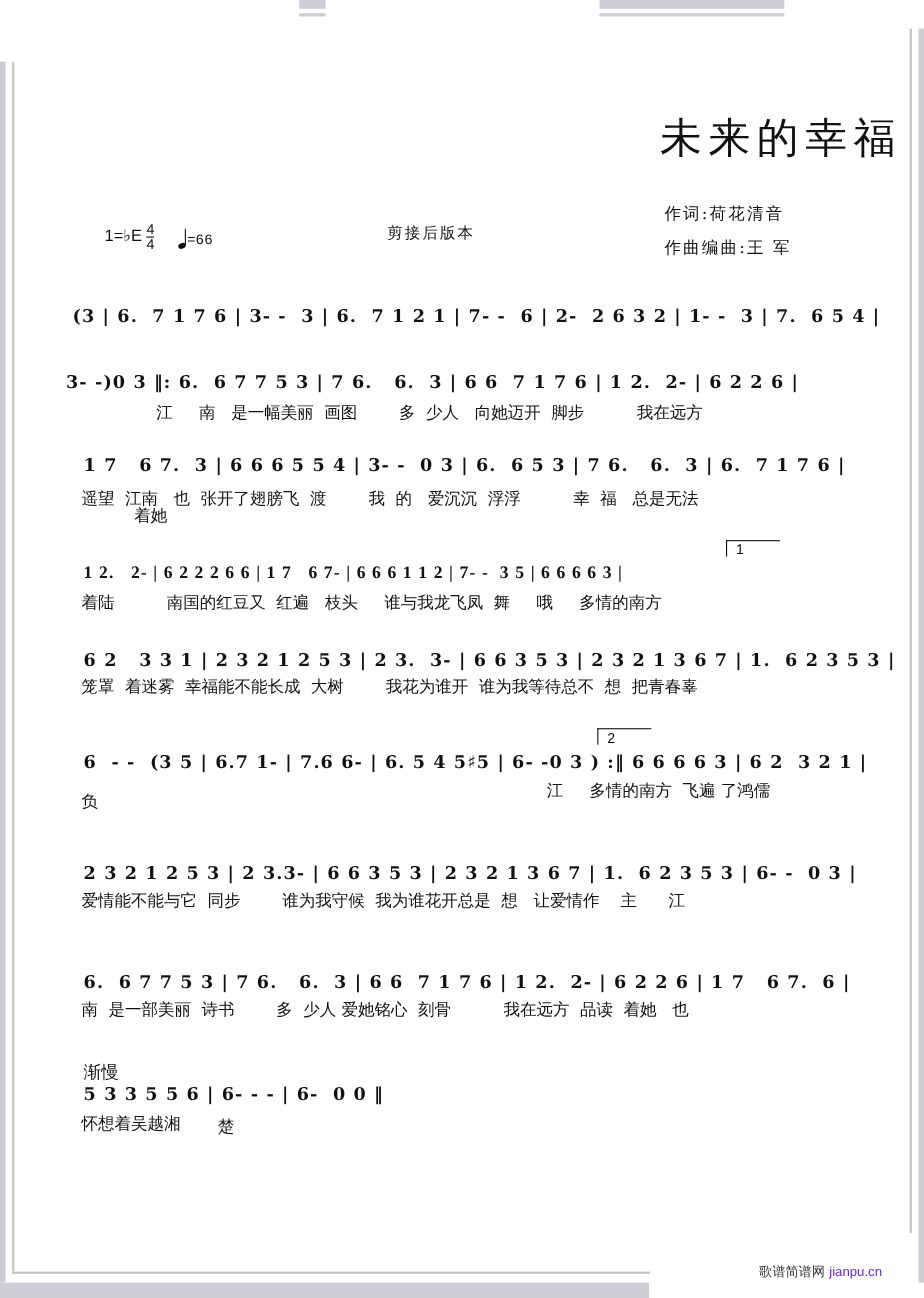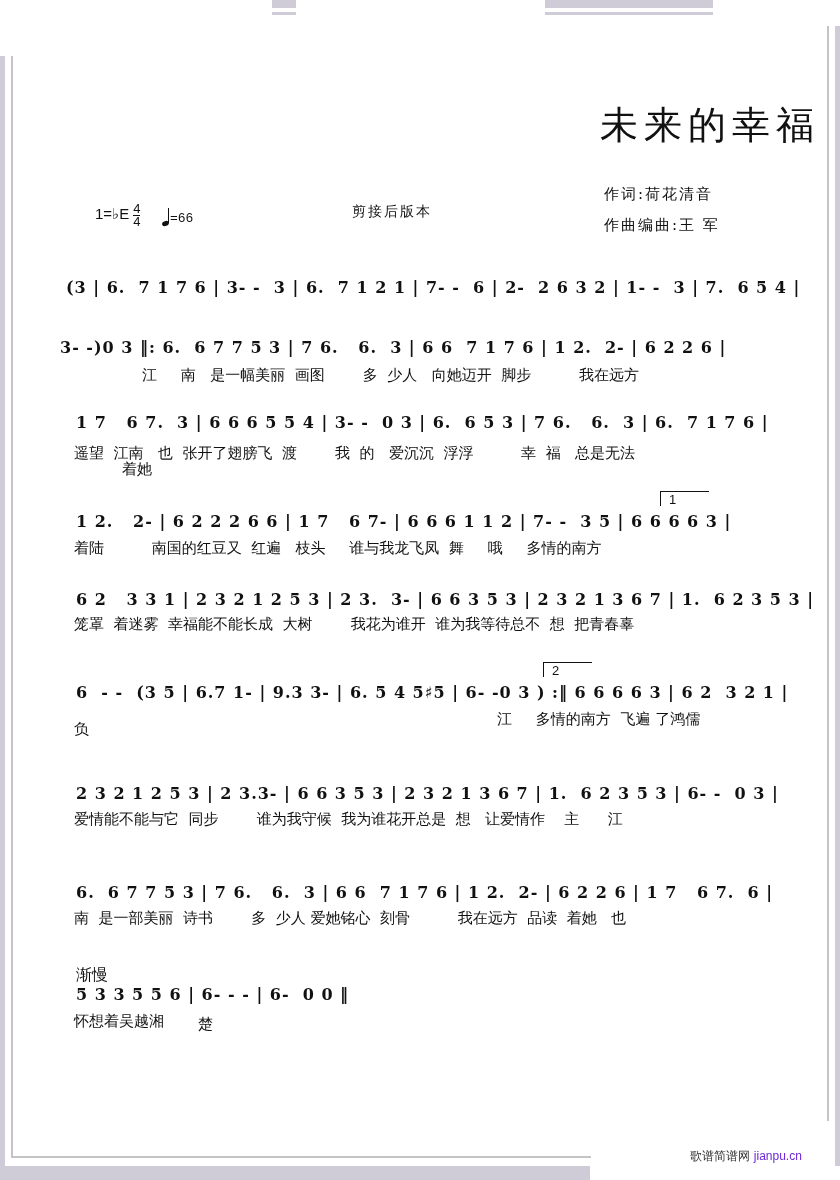--- a/index.html
+++ b/index.html
@@ -73,32 +73,32 @@
 </div>
 
 <div class="line">
   <div class="nt" style="left:76px; top:413px;">1 7   6 7.  3 | 6 6 6 5 5 4 | 3- -  0 3 | 6.  6 5 3 | 7 6.   6.  3 | 6.  7 1 7 6 |</div>
   <div class="ly" style="left:74px; top:444px;">遥望  江南   也  张开了翅膀飞  渡        我  的   爱沉沉  浮浮          幸  福   总是无法</div>
   <div class="ly" style="left:122px; top:460px;">着她</div>
 </div>
 
 <div class="line">
   <div class="volta" style="left:660px; top:491px; width:40px;">1</div>
-  <div class="nt" style="left:76px; top:512px;">1 2.   2- | 6 2 2 2 6 6 | 1 7   6 7- | 6 6 6 1 1 2 | 7- -  3 5 | 6 6 6 6 3 |</div>
+  <div class="nt" style="left:76px; top:512px;font-family:Liberation Serif, serif;">1 2.   2- | 6 2 2 2 6 6 | 1 7   6 7- | 6 6 6 1 1 2 | 7- -  3 5 | 6 6 6 6 3 |</div>
   <div class="ly" style="left:74px; top:539px;">着陆          南国的红豆又  红遍   枝头     谁与我龙飞凤  舞     哦     多情的南方</div>
 </div>
 
 <div class="line">
   <div class="nt" style="left:76px; top:590px;">6 2   3 3 1 | 2 3 2 1 2 5 3 | 2 3.  3- | 6 6 3 5 3 | 2 3 2 1 3 6 7 | 1.  6 2 3 5 3 |</div>
   <div class="ly" style="left:74px; top:615px;">笼罩  着迷雾  幸福能不能长成  大树        我花为谁开  谁为我等待总不  想  把青春辜</div>
 </div>
 
 <div class="line">
   <div class="volta" style="left:543px; top:662px; width:40px;">2</div>
-  <div class="nt" style="left:76px; top:683px;">6  - -  (3 5 | 6.7 1- | 9.3 3- | 6. 5 4 5♯5 | 6- -0 3 ) :‖ 6 6 6 6 3 | 6 2  3 2 1 |</div>
+  <div class="nt" style="left:76px; top:683px;">6  - -  (3 5 | 6.7 1- | 7.6 6- | 6. 5 4 5♯5 | 6- -0 3 ) :‖ 6 6 6 6 3 | 6 2  3 2 1 |</div>
   <div class="ly" style="left:74px; top:720px;">负</div>
   <div class="ly" style="left:497px; top:710px;">江     多情的南方  飞遍 了鸿儒</div>
 </div>
 
 <div class="line">
   <div class="nt" style="left:76px; top:784px;">2 3 2 1 2 5 3 | 2 3.3- | 6 6 3 5 3 | 2 3 2 1 3 6 7 | 1.  6 2 3 5 3 | 6- -  0 3 |</div>
   <div class="ly" style="left:74px; top:810px;">爱情能不能与它  同步        谁为我守候  我为谁花开总是  想   让爱情作    主      江</div>
 </div>
 
 <div class="line">

